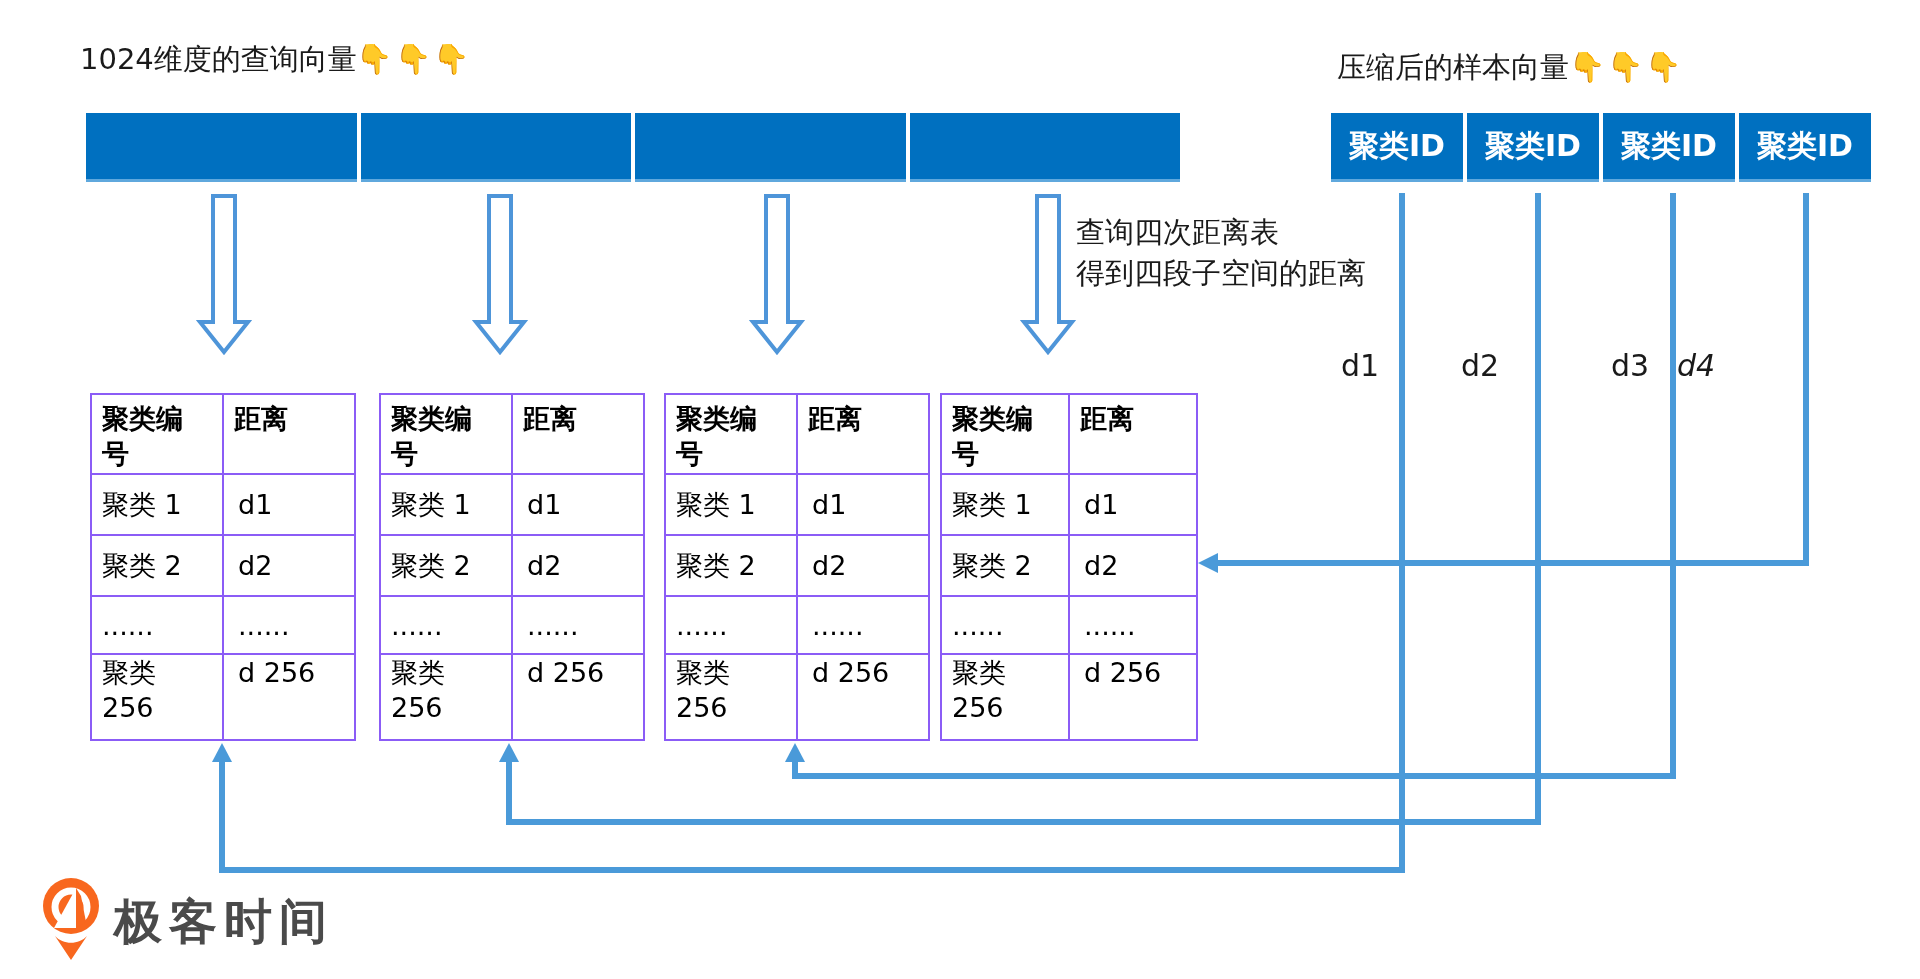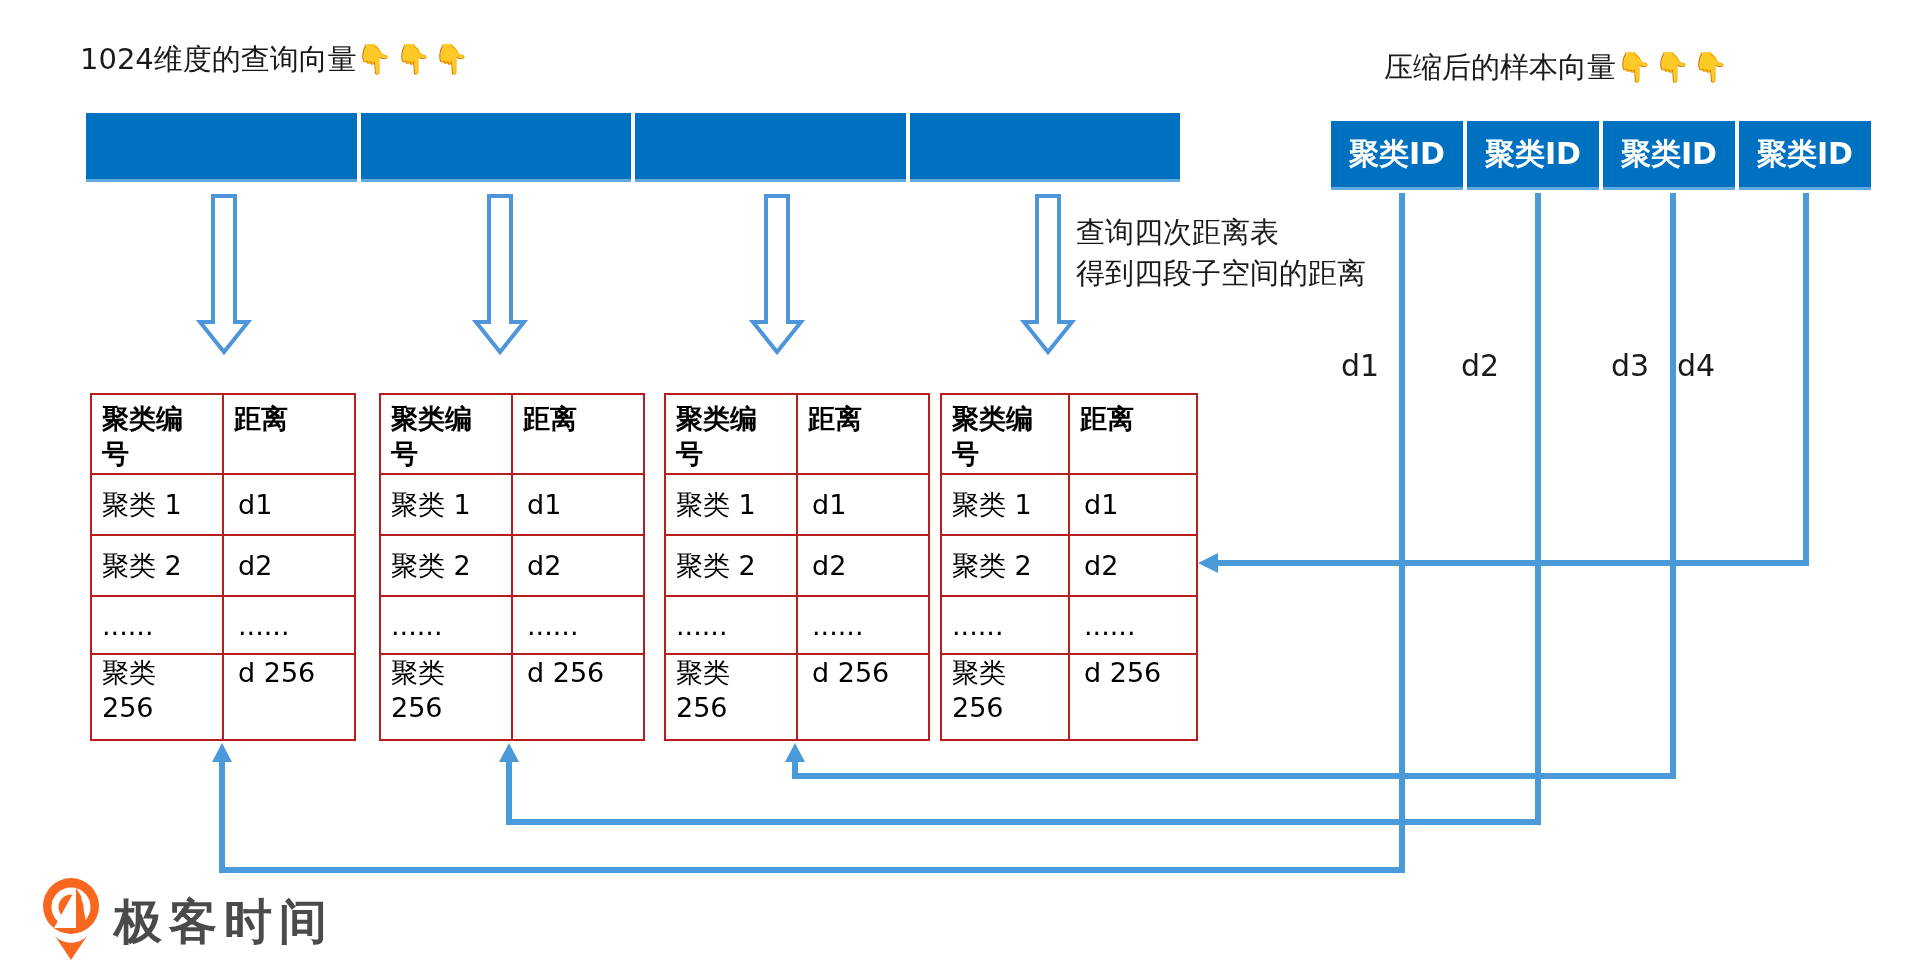--- a/index.html
+++ b/index.html
@@ -8,31 +8,31 @@
     font-family:"DejaVu Sans","Liberation Sans",sans-serif;color:#111;
   }
   .abs{position:absolute;}
   
   .title{font-size:29px;color:#1a1a1a;white-space:nowrap;}
   .emoji{color:#f7b500;letter-spacing:2px;}
   
   .query-bar{left:86px;top:113px;width:1094px;height:69px;display:flex;gap:4px;}
   .query-seg{flex:1;background:#0070C0;border-bottom:3px solid #5FA8DD;}
   
-  .cid-bar{left:1331px;top:121px;width:540px;height:69px;display:flex;gap:4px;}
+  .cid-bar{left:1331px;top:113px;width:540px;height:69px;display:flex;gap:4px;}
   .cid-cell{flex:1;background:#0070C0;border-bottom:3px solid #5FA8DD;color:#fff;
     font-size:30px;font-weight:700;display:flex;align-items:center;justify-content:center;}
   
   .annotation{left:1076px;top:212px;font-size:29px;line-height:41px;color:#1a1a1a;white-space:nowrap;}
   
   .dlabel{top:348px;font-size:30px;color:#1a1a1a;transform:translateX(-50%);}
   
   table.dtable{position:absolute;top:393px;width:264px;border-collapse:collapse;
     table-layout:fixed;font-size:27px;color:#000;background:#fff;}
-  table.dtable th,table.dtable td{border:2px solid #b91c1c;overflow:hidden;}
+  table.dtable th,table.dtable td{border:2px solid #8b5cf6;overflow:hidden;}
   table.dtable col{width:132px;}
   tr.hrow{height:80px;}
   tr.hrow th{font-weight:700;text-align:left;vertical-align:top;
     padding:6px 28px 0 10px;line-height:1.3;}
   tr.brow{height:61px;}
   tr.brow td{vertical-align:middle;}
   tr.brow td.c1{padding:0 28px 0 10px;}
   tr.brow td.c2{padding:0 4px 0 14px;}
   tr.r3{height:58px;}
   tr.r4{height:86px;}
@@ -42,21 +42,21 @@
   
   .logo-text{left:114px;top:890px;font-size:48px;font-weight:600;color:#4A4A4A;letter-spacing:7px;white-space:nowrap;font-family:Liberation Serif, serif;}
 </style>
 </head>
 <body>
 
 <div id="canvas">
 
   <div class="abs title" style="left:80px;top:40px;"><span>1024维度的查询向量</span><span class="emoji">👇👇👇</span></div>
 
-  <div class="abs title" style="left:1384px;top:48px;"><span>压缩后的样本向量</span><span class="emoji">👇👇👇</span></div>
+  <div class="abs title" style="left:1337px;top:48px;"><span>压缩后的样本向量</span><span class="emoji">👇👇👇</span></div>
 
   <div class="abs query-bar">
     <div class="query-seg"></div>
     <div class="query-seg"></div>
     <div class="query-seg"></div>
     <div class="query-seg"></div>
   </div>
 
   <div class="abs cid-bar">
     <div class="cid-cell">聚类ID</div>
@@ -66,21 +66,21 @@
   </div>
 
   <div class="abs annotation">
     <div>查询四次距离表</div>
     <div>得到四段子空间的距离</div>
   </div>
 
   <div class="abs dlabel" style="left:1360px;">d1</div>
   <div class="abs dlabel" style="left:1480px;">d2</div>
   <div class="abs dlabel" style="left:1630px;">d3</div>
-  <div class="abs dlabel" style="left:1696px;">d4</div>
+  <div class="abs dlabel" style="left:1696px;font-style:italic;">d4</div>
 
   <table class="dtable" style="left:90px;">
     <colgroup>
         <col>
         <col>
       </colgroup>
     <tbody>
         <tr class="hrow">
       <th>聚类编号</th>
       <th>距离</th>

